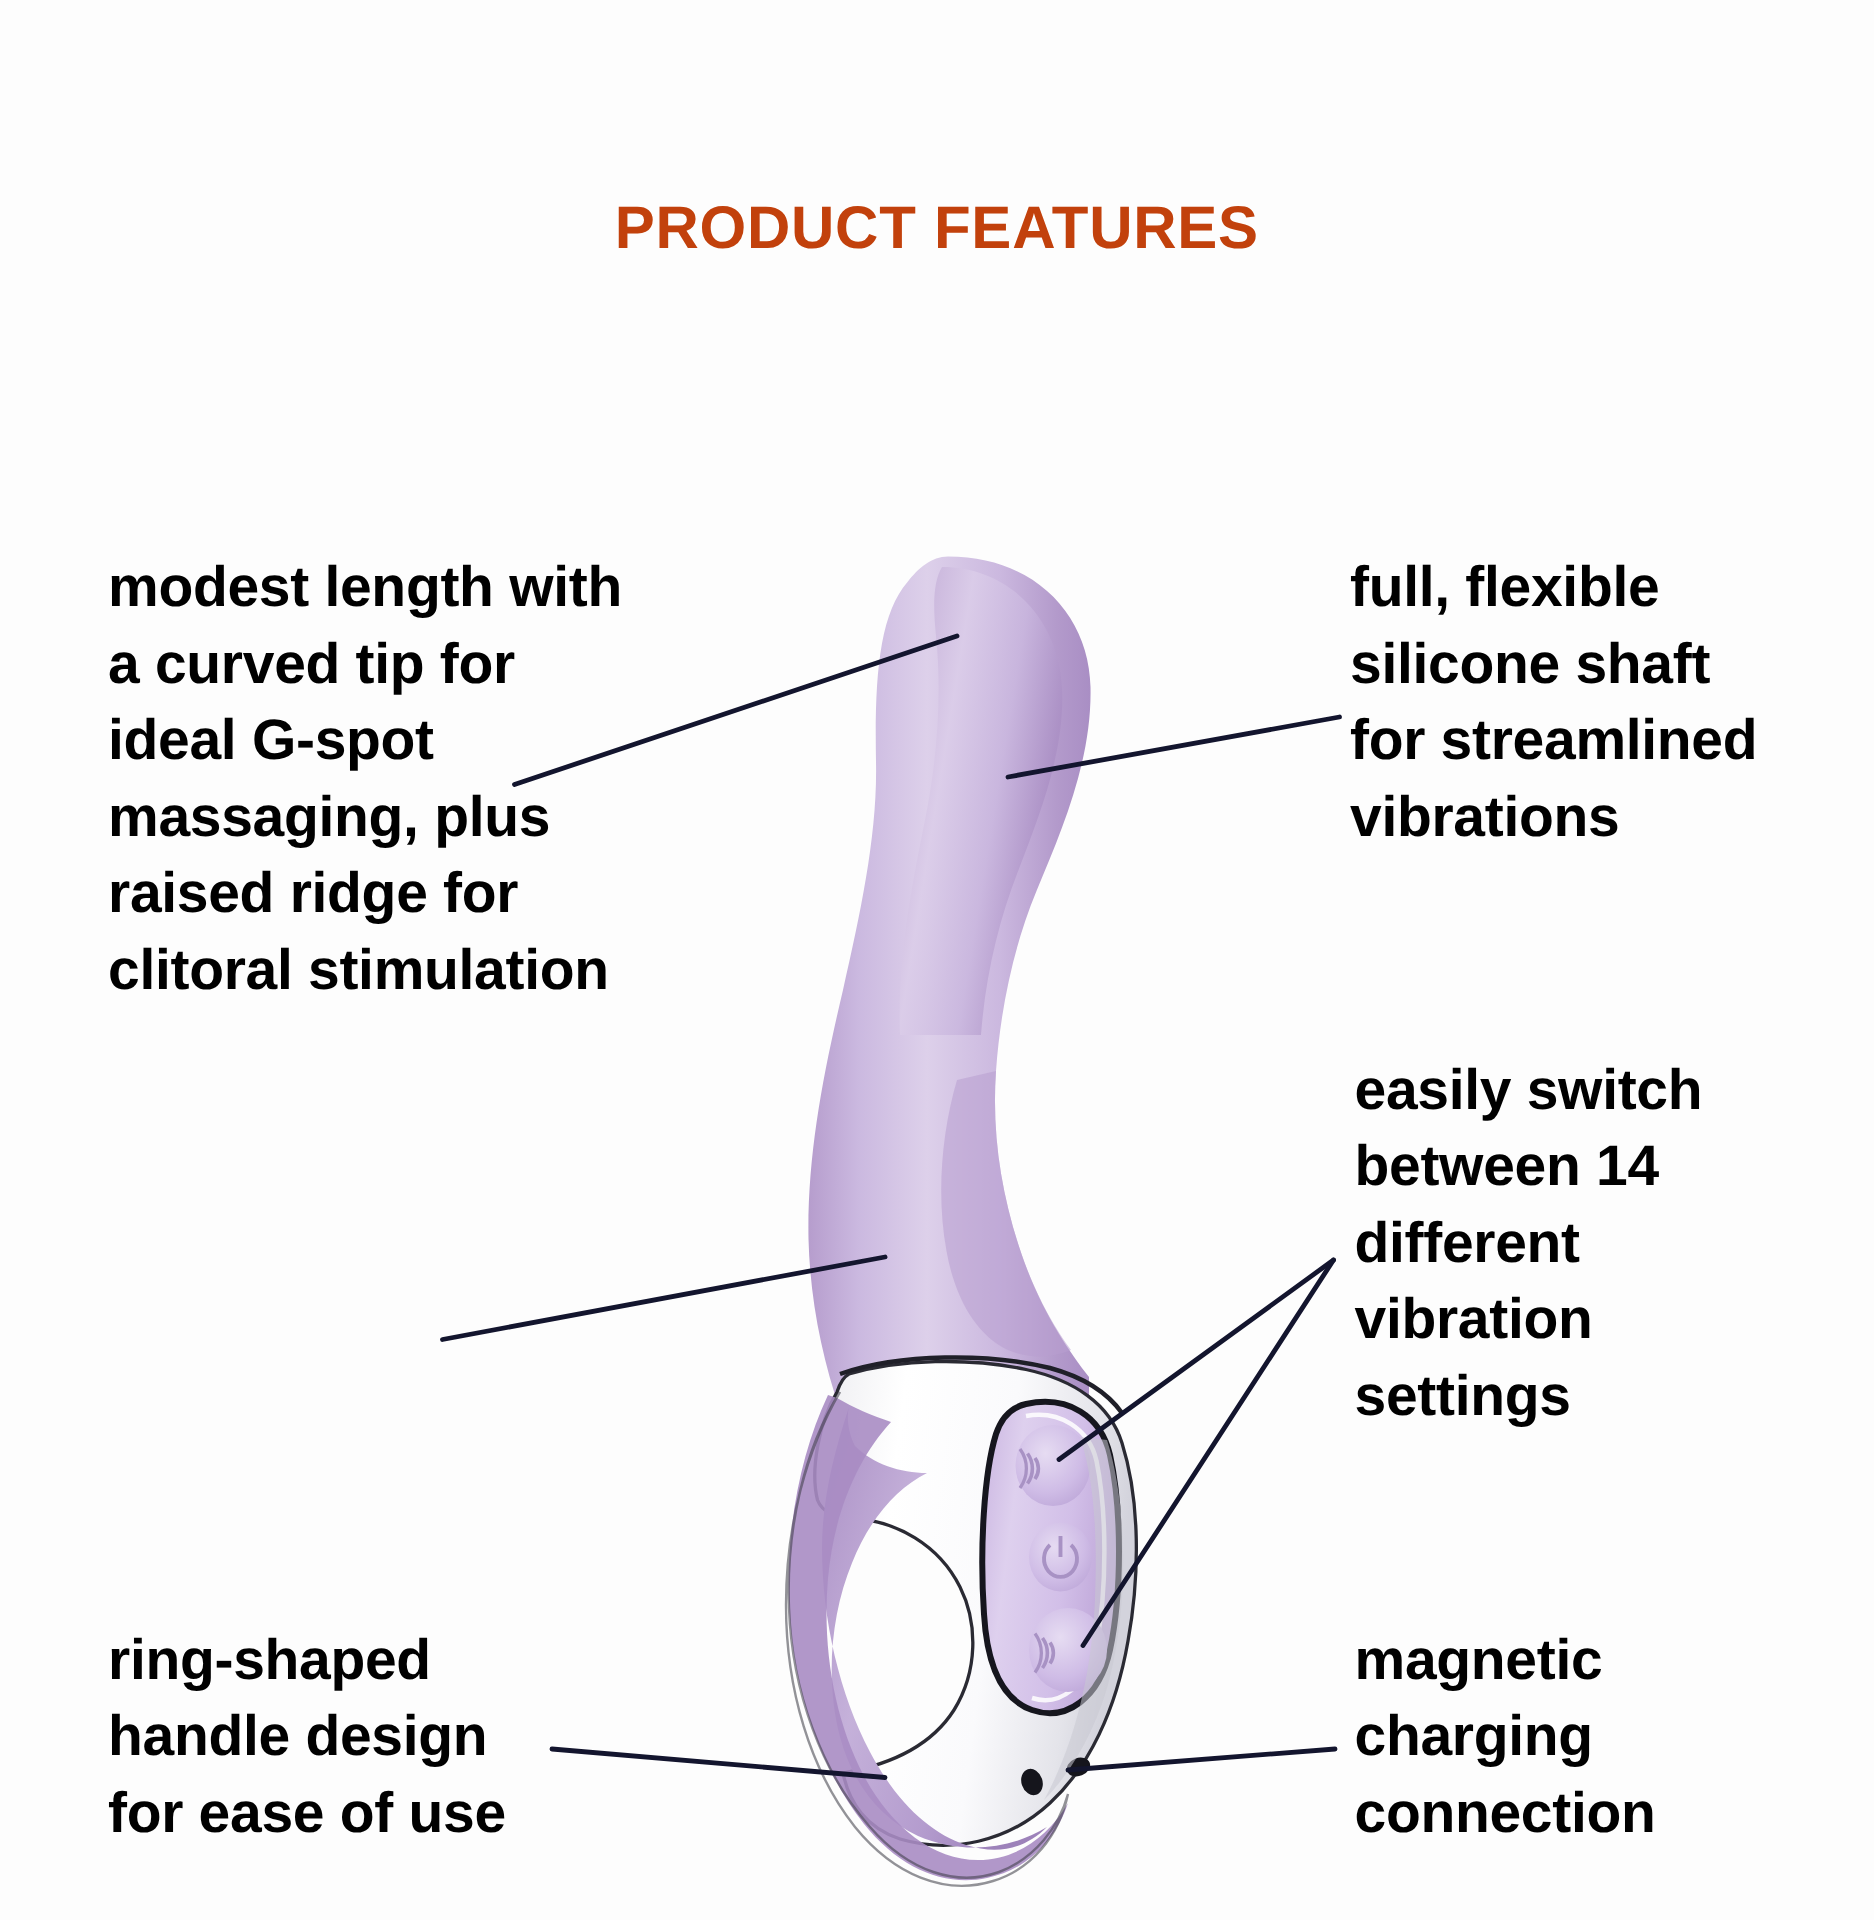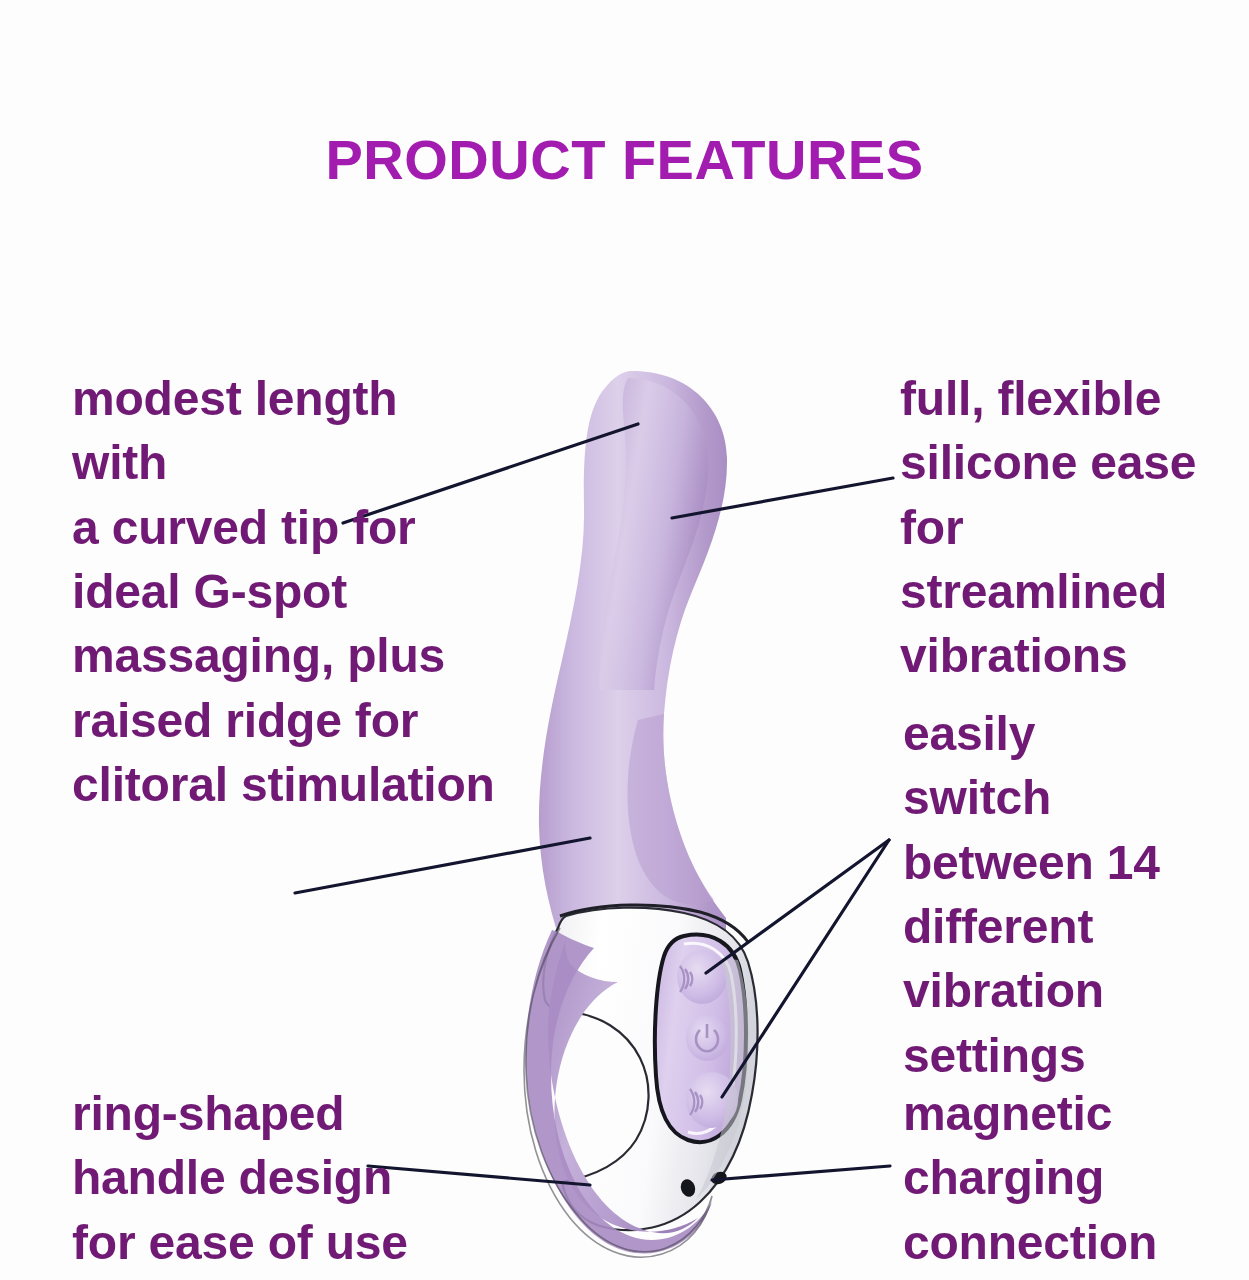--- a/index.html
+++ b/index.html
@@ -18,32 +18,32 @@
     overflow: hidden;
   }
   #page-title {
     position: absolute;
     left: 0;
     top: 132px;
     width: 1249px;
     text-align: center;
     font-family: "Liberation Sans", sans-serif;
     font-weight: bold;
-    font-size: 56px;
+    font-size: 40px;
     letter-spacing: 0.5px;
-    color: #a21caf;
+    color: #c2410c;
     line-height: 1;
     white-space: nowrap;
   }
   .callout {
     position: absolute;
-    color: #701a75;
+    color: #000000;
     font-family: "Liberation Sans", sans-serif;
     font-weight: bold;
-    font-size: 48px;
+    font-size: 38px;
     line-height: 1.34;
     white-space: pre-line;
     letter-spacing: -0.2px;
   }
   .callout.left  { text-align: left; }
   .callout.right { text-align: left; }
 
   #callout-curved-tip      { left: 72px;  top: 367px; width: 430px; }
   #callout-body-safe       { left: 72px;  top: 812px; width: 330px; }
   #callout-ring-handle     { left: 72px;  top: 1082px; width: 360px; }
@@ -241,21 +241,21 @@
   </svg>
 
   <div class="callout left" id="callout-curved-tip">modest length with
 a curved tip for
 ideal G-spot
 massaging, plus
 raised ridge for
 clitoral stimulation</div>
 
   <div class="callout right" id="callout-flexible-shaft">full, flexible
-silicone ease
+silicone shaft
 for streamlined
 vibrations</div>
 
   <div class="callout right" id="callout-vibration-modes">easily switch
 between 14
 different
 vibration
 settings</div>
 
 

